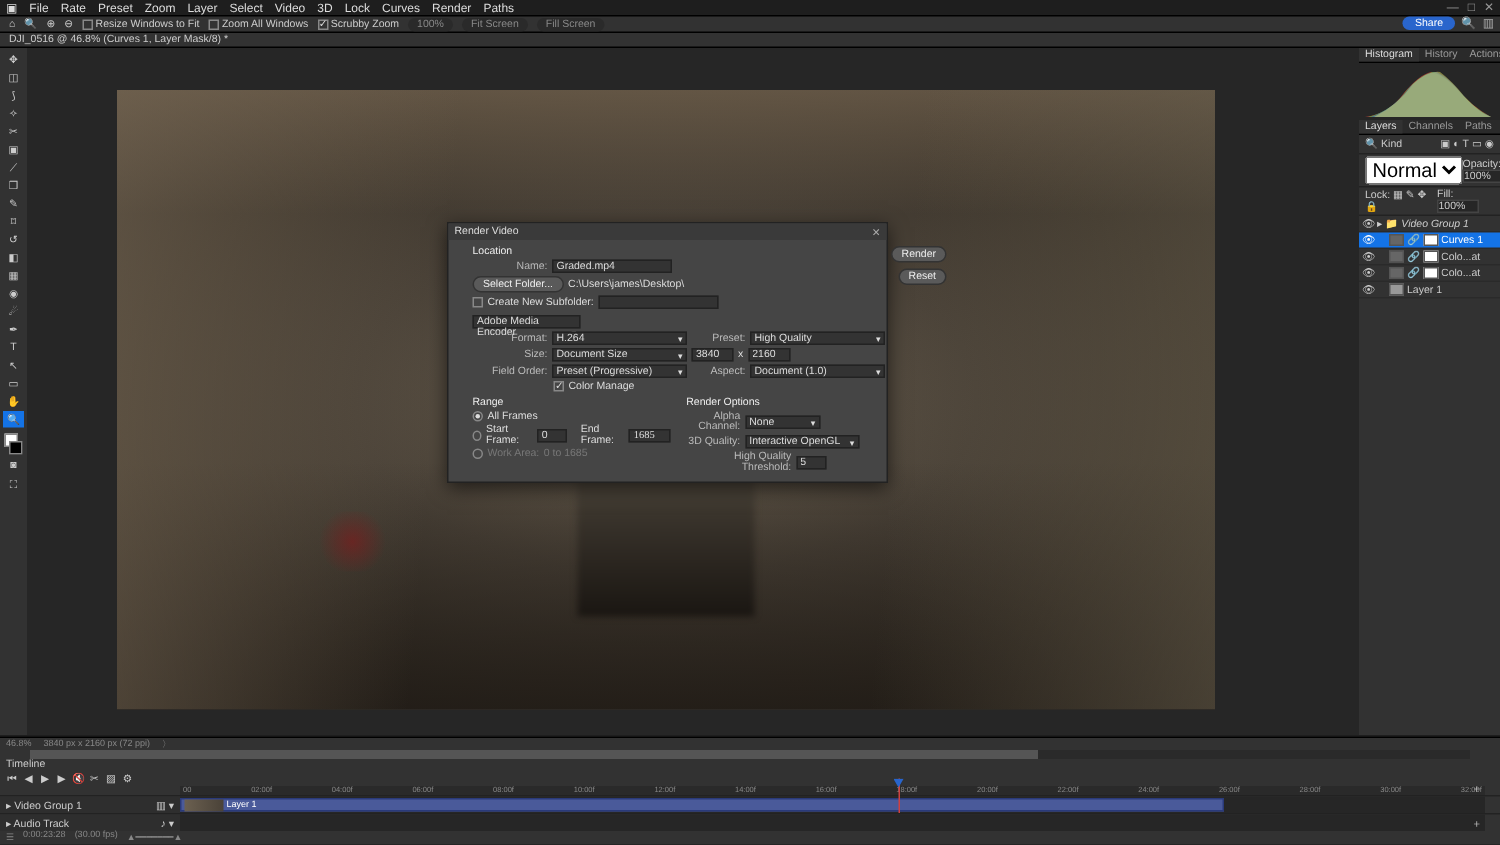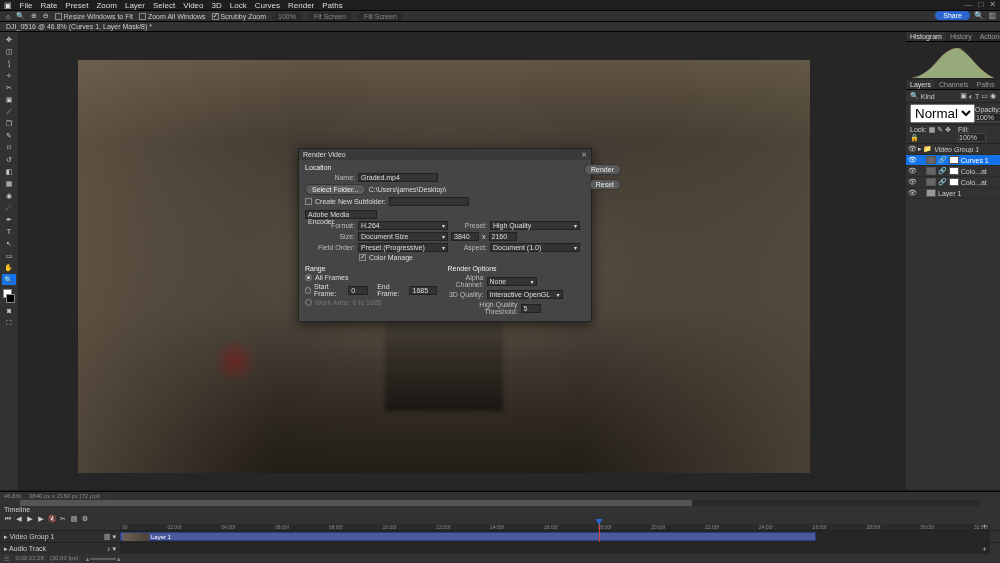--- a/index.html
+++ b/index.html
@@ -60,21 +60,21 @@
 .track-body { flex: 1; background: #262626; position: relative; margin-right: 10px; }
 .clip { position: absolute; left: 0; top: 1px; bottom: 1px; background: #4a5a9a; border: 1px solid #2a3a7a; display: flex; align-items: center; padding: 0 2px; font-size: 6px; color: #fff; }
 .clip-thumb { width: 26px; height: 8px; background: linear-gradient(90deg, #6b6050, #4a4238); margin-right: 2px; }
 .playhead { position: absolute; top: -12px; bottom: 0; width: 1px; background: #d04040; }
 .playhead::before { content: ''; position: absolute; top: 0; left: -3px; width: 7px; height: 6px; background: #2965cc; clip-path: polygon(0 0, 100% 0, 50% 100%); }
 
 
 .dialog { position: absolute; left: 298px; top: 148px; width: 294px; background: #454545; border: 1px solid #222; box-shadow: 0 3px 12px rgba(0,0,0,0.6); font-size: 7px; color: #ddd; }
 .dialog-title { height: 11px; background: #3a3a3a; display: flex; align-items: center; justify-content: space-between; padding: 0 4px; }
 .dialog-title .close { color: #aaa; }
-.dialog-body { padding: 4px 6px; display: flex; gap: 11px; }
+.dialog-body { padding: 4px 16px; display: flex; gap: 11px; }
 .dialog-left { flex: 1; }
 .dialog-right { width: 30px; display: flex; flex-direction: column; gap: 4px; align-items: flex-end; }
 .dbtn { background: #5a5a5a; border: 1px solid #333; padding: 1px 6px; border-radius: 8px; font-size: 7px; color: #eee; }
 .dbtn.primary { background: #5a5a5a; }
 .section { margin-bottom: 4px; }
 .section-title { font-size: 7px; margin-bottom: 2px; color: #eee; }
 .row { display: flex; align-items: center; gap: 3px; margin-bottom: 2px; }
 .row label { width: 50px; text-align: right; color: #bbb; }
 .row label.short { width: 36px; }
 .input { background: #333; border: 1px solid #222; color: #ddd; padding: 0 2px; font-size: 7px; height: 9px; }
@@ -385,21 +385,21 @@
           <div class="section-title">Range</div>
           <div class="row">
               <span class="radio checked"></span>
               <span>All Frames</span>
             </div>
           <div class="row">
               <span class="radio"></span>
               <span>Start Frame:</span>
               <input class="input" style="width: 20px;" value="0">
               <span style="margin-left:6px">End Frame:</span>
-              <input class="input" style="width: 28px;" value="1685">
+              <input class="input" style="width: 28px; font-family: Liberation Serif, serif;" value="1685">
             </div>
           <div class="row disabled">
               <span class="radio"></span>
               <span>Work Area:</span>
               <span>0 to 1685</span>
             </div>
         </div>
         <div>
           <div class="section-title">Render Options</div>
           <div class="row disabled">

